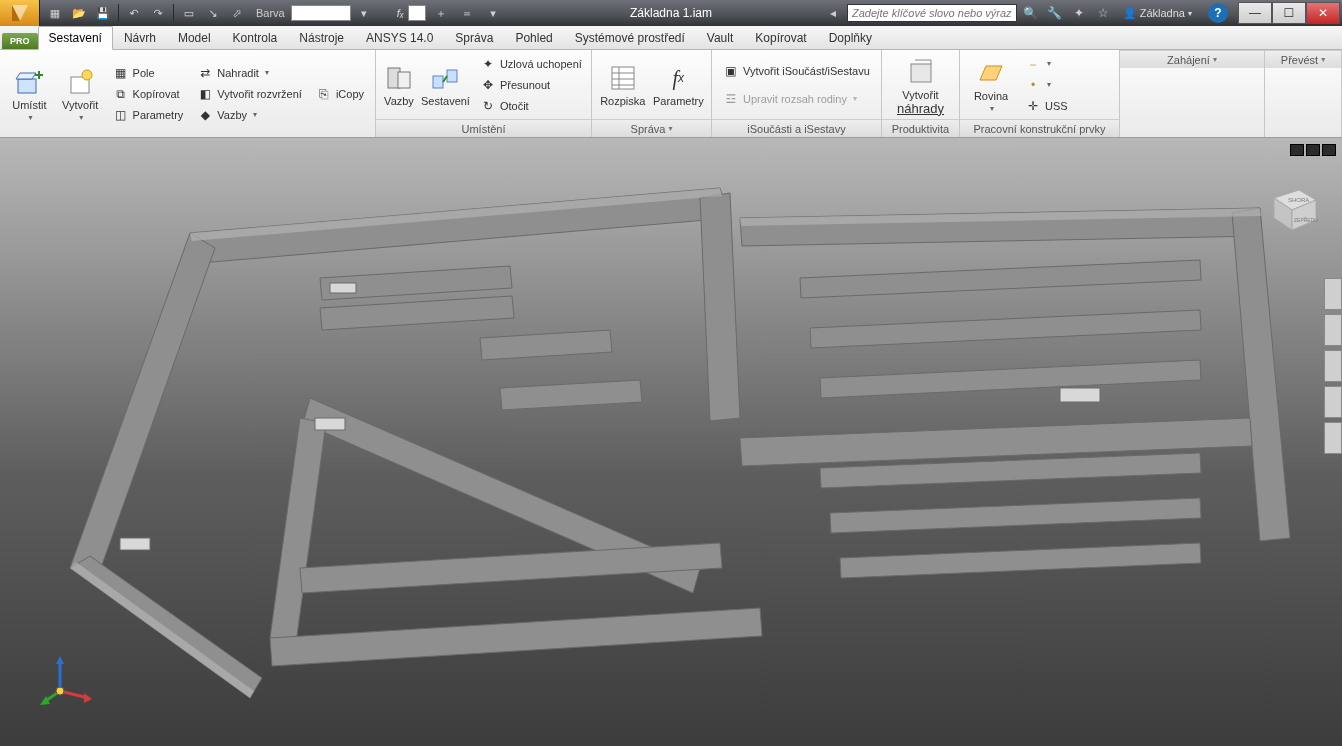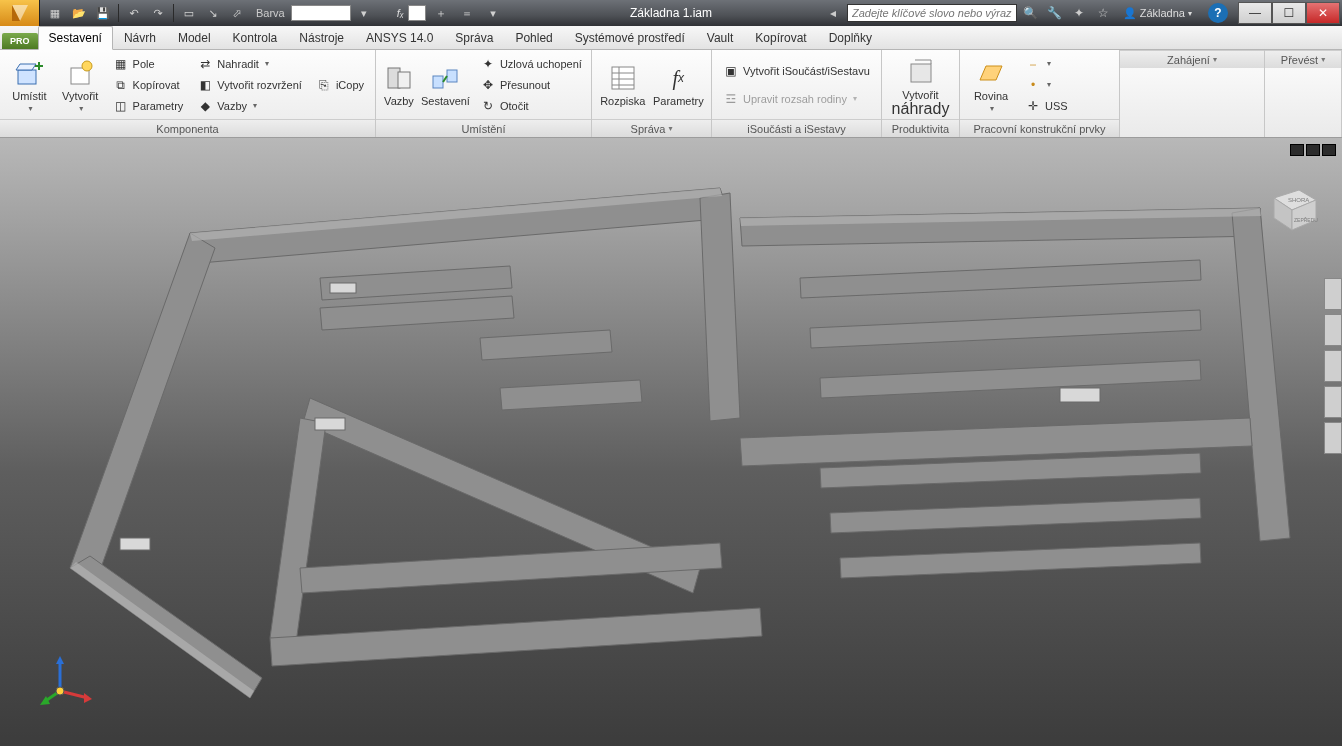--- a/index.html
+++ b/index.html
@@ -54,21 +54,21 @@
     display:flex;font-size:11px;color:#333;}
   .panel{border-right:1px solid #c7c7c7;display:flex;flex-direction:column;}
   .panel-body{flex:1;display:flex;align-items:center;padding:2px 6px;gap:4px;}
   .panel-title{height:18px;background:linear-gradient(#eeeeee,#dcdcdc);border-top:1px solid #cdcdcd;
     font-size:11px;color:#555;display:flex;align-items:center;justify-content:center;gap:3px;padding:0 6px;white-space:nowrap;}
   .panel-title .dd{font-size:8px;color:#777;}
   .bigbtn{display:flex;flex-direction:column;align-items:center;justify-content:center;
     width:54px;height:62px;border:1px solid transparent;border-radius:3px;cursor:pointer;gap:2px;}
   .bigicon{width:32px;height:32px;display:flex;align-items:center;justify-content:center;font-size:22px;}
   .bigbtn .lbl{font-size:11px;line-height:11px;text-align:left;white-space:nowrap;}
-  .bigbtn .lbl2{font-size:16px;line-height:11px;}
+  .bigbtn .lbl2{font-size:13px;line-height:11px;text-decoration:underline;}
   .col{display:flex;flex-direction:column;gap:1px;}
   .smallbtn{display:flex;align-items:center;gap:4px;height:20px;padding:0 4px;cursor:pointer;
     border:1px solid transparent;border-radius:2px;white-space:nowrap;}
   .sicon16{width:16px;height:16px;display:flex;align-items:center;justify-content:center;font-size:12px;}
   .dd-arrow{font-size:8px;color:#666;margin-left:2px;}
 
   
   .viewport{position:relative;width:100%;height:calc(746px - 26px - 24px - 88px);
     background:linear-gradient(#b8b8b8 0%, #5e5e5e 55%, #3c3c3c 100%);overflow:hidden;}
   .vp-controls{position:absolute;top:6px;right:6px;display:flex;gap:2px;}
@@ -209,23 +209,20 @@
             <span class="dd-arrow">▾</span>
           </div>
       </div>
       <div class="col">
         <div class="smallbtn">
             <span class="sicon16">⎘</span>
             <span>iCopy</span>
           </div>
       </div>
     </div>
-    <div class="panel-title">
-        <span>Komponenta</span>
-      </div>
   </div>
 
   <div class="panel" style="width:216px">
     <div class="panel-body">
       <div class="bigbtn" style="width:46px">
         <div class="bigicon">
             <svg width="28" height="28">
               <rect x="3" y="4" width="12" height="20" fill="#dcdcdc" stroke="#777"></rect>
               <rect x="13" y="8" width="12" height="16" fill="#f0f0f0" stroke="#777"></rect>
             </svg>

